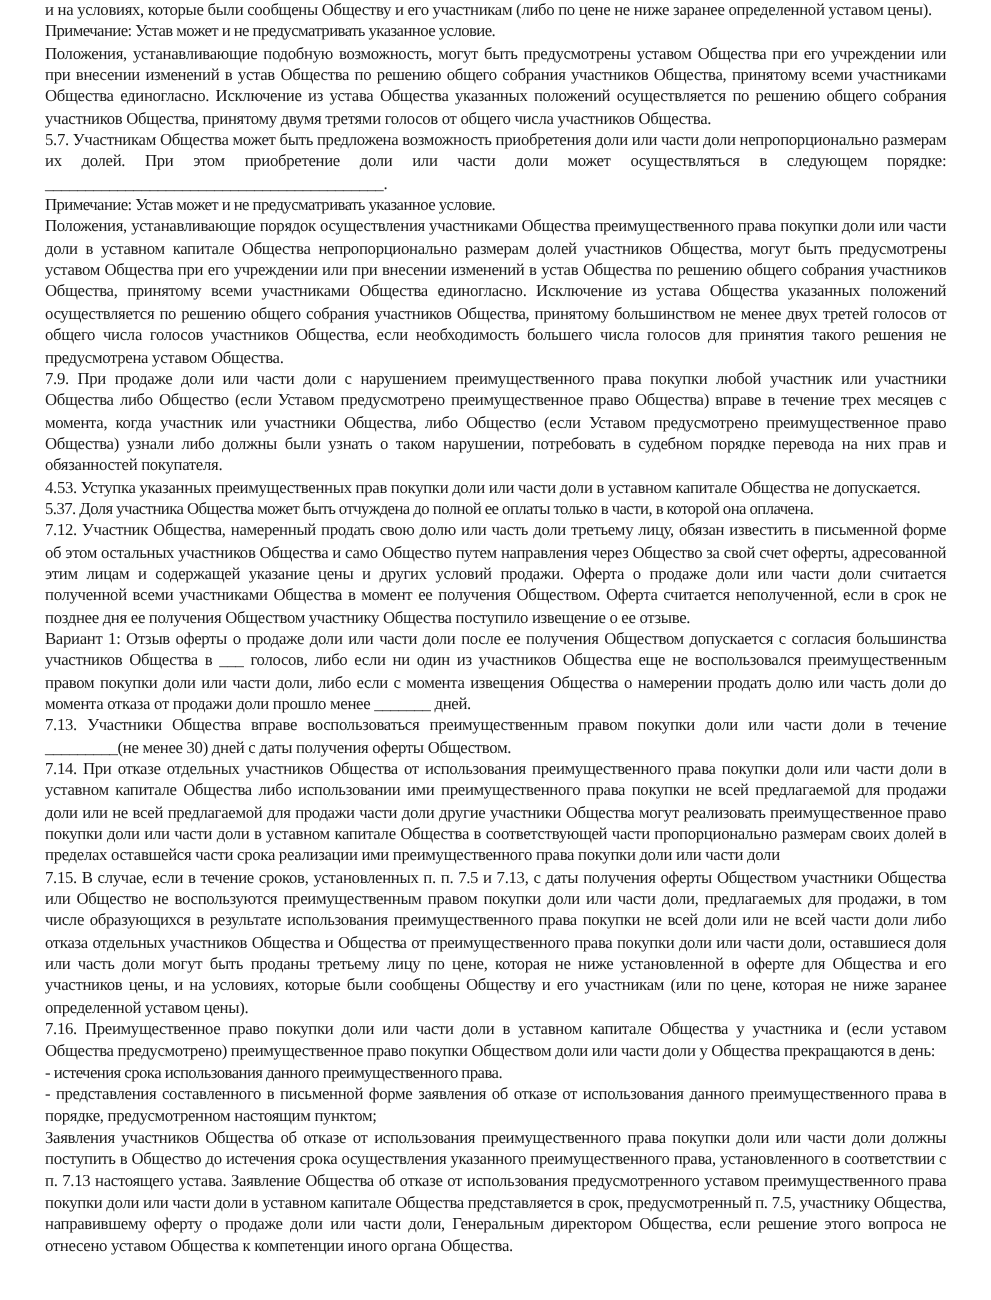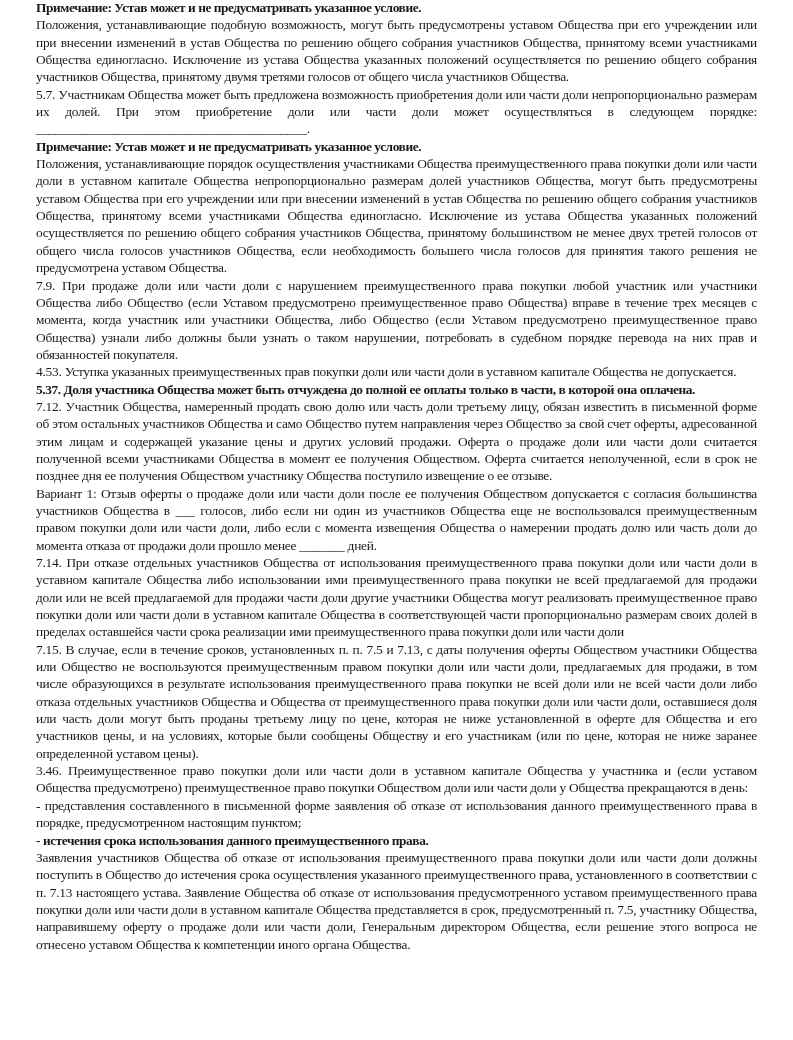--- a/index.html
+++ b/index.html
@@ -13,36 +13,38 @@
     font-size: 13.4px;
     line-height: 17.35px;
     color: #1a1a1a;
     letter-spacing: -0.25px;
   }
   .p {
     margin: 0;
     text-align: justify;
     text-align-last: left;
   }
-  .p.tight { letter-spacing: -0.45px; font-weight: bold; }
+  .p.tight { letter-spacing: -0.45px; }
 </style>
 </head>
 <body>
 
 <div class="page">
+  <p class="p">и на условиях, которые были сообщены Обществу и его участникам (либо по цене не ниже заранее определенной уставом цены).</p>
   <p class="p tight">Примечание: Устав может и не предусматривать указанное условие.</p>
   <p class="p">Положения, устанавливающие подобную возможность, могут быть предусмотрены уставом Общества при его учреждении или при внесении изменений в устав Общества по решению общего собрания участников Общества, принятому всеми участниками Общества единогласно. Исключение из устава Общества указанных положений осуществляется по решению общего собрания участников Общества, принятому двумя третями голосов от общего числа участников Общества.</p>
   <p class="p">5.7. Участникам Общества может быть предложена возможность приобретения доли или части доли непропорционально размерам их долей. При этом приобретение доли или части доли может осуществляться в следующем порядке: __________________________________________.</p>
   <p class="p tight">Примечание: Устав может и не предусматривать указанное условие.</p>
   <p class="p">Положения, устанавливающие порядок осуществления участниками Общества преимущественного права покупки доли или части доли в уставном капитале Общества непропорционально размерам долей участников Общества, могут быть предусмотрены уставом Общества при его учреждении или при внесении изменений в устав Общества по решению общего собрания участников Общества, принятому всеми участниками Общества единогласно. Исключение из устава Общества указанных положений осуществляется по решению общего собрания участников Общества, принятому большинством не менее двух третей голосов от общего числа голосов участников Общества, если необходимость большего числа голосов для принятия такого решения не предусмотрена уставом Общества.</p>
   <p class="p">7.9. При продаже доли или части доли с нарушением преимущественного права покупки любой участник или участники Общества либо Общество (если Уставом предусмотрено преимущественное право Общества) вправе в течение трех месяцев с момента, когда участник или участники Общества, либо Общество (если Уставом предусмотрено преимущественное право Общества) узнали либо должны были узнать о таком нарушении, потребовать в судебном порядке перевода на них прав и обязанностей покупателя.</p>
   <p class="p">4.53. Уступка указанных преимущественных прав покупки доли или части доли в уставном капитале Общества не допускается.</p>
   <p class="p tight">5.37. Доля участника Общества может быть отчуждена до полной ее оплаты только в части, в которой она оплачена.</p>
   <p class="p">7.12. Участник Общества, намеренный продать свою долю или часть доли третьему лицу, обязан известить в письменной форме об этом остальных участников Общества и само Общество путем направления через Общество за свой счет оферты, адресованной этим лицам и содержащей указание цены и других условий продажи. Оферта о продаже доли или части доли считается полученной всеми участниками Общества в момент ее получения Обществом. Оферта считается неполученной, если в срок не позднее дня ее получения Обществом участнику Общества поступило извещение о ее отзыве.</p>
   <p class="p">Вариант 1: Отзыв оферты о продаже доли или части доли после ее получения Обществом допускается с согласия большинства участников Общества в ___ голосов, либо если ни один из участников Общества еще не воспользовался преимущественным правом покупки доли или части доли, либо если с момента извещения Общества о намерении продать долю или часть доли до момента отказа от продажи доли прошло менее _______ дней.</p>
+  <p class="p">7.13. Участники Общества вправе воспользоваться преимущественным правом покупки доли или части доли в течение _________(не менее 30) дней с даты получения оферты Обществом.</p>
   <p class="p">7.14. При отказе отдельных участников Общества от использования преимущественного права покупки доли или части доли в уставном капитале Общества либо использовании ими преимущественного права покупки не всей предлагаемой для продажи доли или не всей предлагаемой для продажи части доли другие участники Общества могут реализовать преимущественное право покупки доли или части доли в уставном капитале Общества в соответствующей части пропорционально размерам своих долей в пределах оставшейся части срока реализации ими преимущественного права покупки доли или части доли</p>
   <p class="p">7.15. В случае, если в течение сроков, установленных п. п. 7.5 и 7.13, с даты получения оферты Обществом участники Общества или Общество не воспользуются преимущественным правом покупки доли или части доли, предлагаемых для продажи, в том числе образующихся в результате использования преимущественного права покупки не всей доли или не всей части доли либо отказа отдельных участников Общества и Общества от преимущественного права покупки доли или части доли, оставшиеся доля или часть доли могут быть проданы третьему лицу по цене, которая не ниже установленной в оферте для Общества и его участников цены, и на условиях, которые были сообщены Обществу и его участникам (или по цене, которая не ниже заранее определенной уставом цены).</p>
-  <p class="p">3.46. Преимущественное право покупки доли или части доли в уставном капитале Общества у участника и (если уставом Общества предусмотрено) преимущественное право покупки Обществом доли или части доли у Общества прекращаются в день:</p>
+  <p class="p">7.16. Преимущественное право покупки доли или части доли в уставном капитале Общества у участника и (если уставом Общества предусмотрено) преимущественное право покупки Обществом доли или части доли у Общества прекращаются в день:</p>
+  <p class="p tight">- истечения срока использования данного преимущественного права.</p>
   <p class="p">- представления составленного в письменной форме заявления об отказе от использования данного преимущественного права в порядке, предусмотренном настоящим пунктом;</p>
-  <p class="p tight">- истечения срока использования данного преимущественного права.</p>
   <p class="p">Заявления участников Общества об отказе от использования преимущественного права покупки доли или части доли должны поступить в Общество до истечения срока осуществления указанного преимущественного права, установленного в соответствии с п. 7.13 настоящего устава. Заявление Общества об отказе от использования предусмотренного уставом преимущественного права покупки доли или части доли в уставном капитале Общества представляется в срок, предусмотренный п. 7.5, участнику Общества, направившему оферту о продаже доли или части доли, Генеральным директором Общества, если решение этого вопроса не отнесено уставом Общества к компетенции иного органа Общества.</p>
 
 </div>
 
 </body></html>

